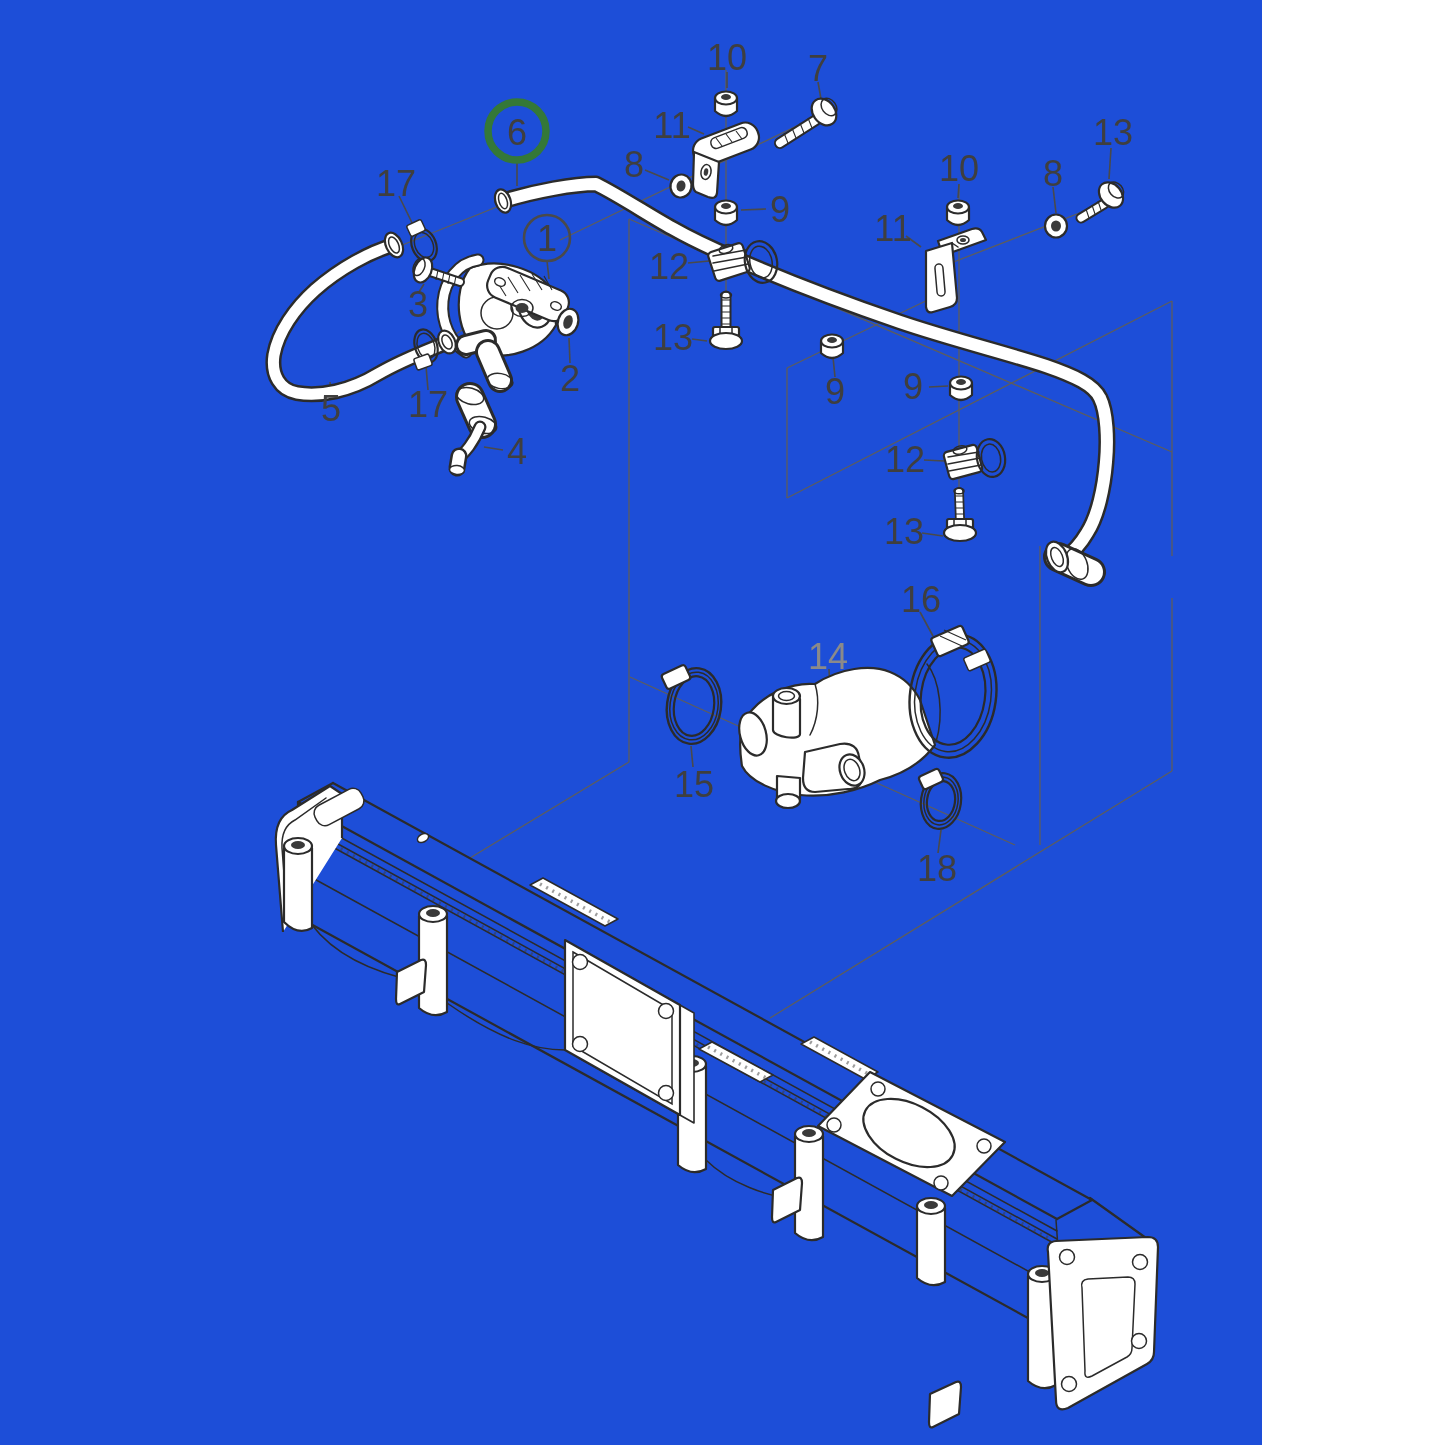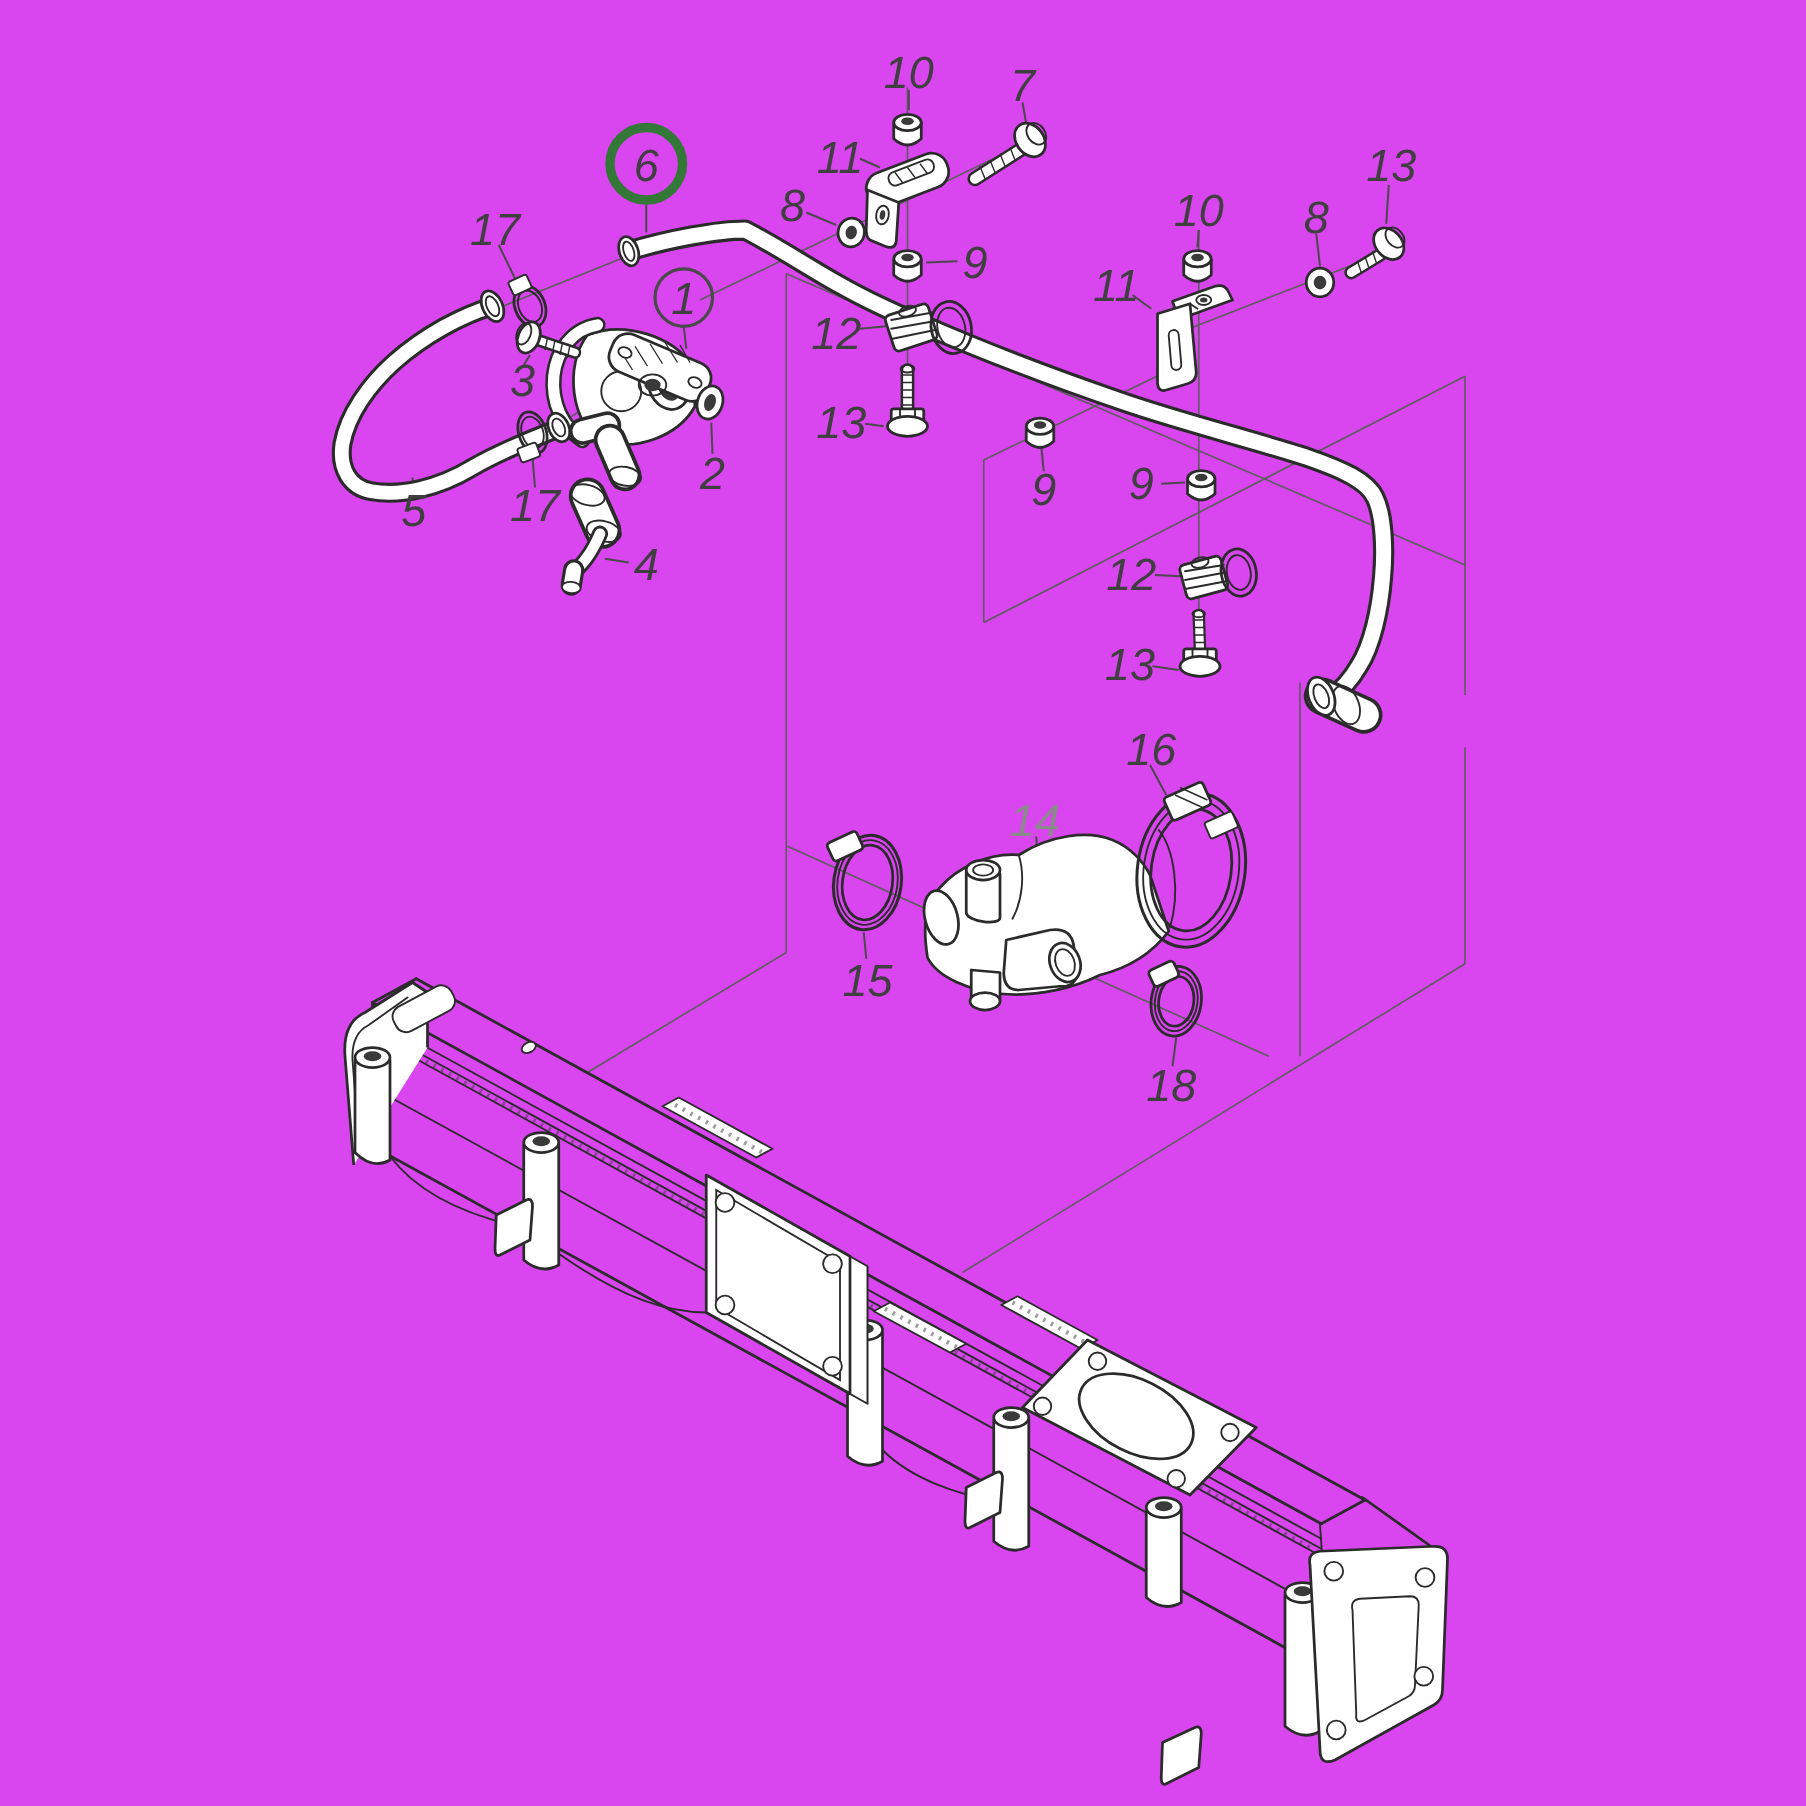--- a/index.html
+++ b/index.html
@@ -1,17 +1,17 @@
 <!DOCTYPE html>
 <html><head>
 <meta charset="utf-8">
 <style>
   html,body{margin:0;padding:0;background:#ffffff;}
-  .stage{position:relative;width:1445px;height:1445px;background:#d946ef;overflow:hidden;
-         font-family:"Liberation Sans", sans-serif;font-style:italic;}
+  .stage{position:relative;width:1262px;height:1445px;background:#1d4ed8;overflow:hidden;
+         font-family:"Liberation Sans", sans-serif;}
   svg{display:block}
   
   .ln   {fill:none;stroke:#2b2b2b;stroke-width:2.2;stroke-linecap:round;stroke-linejoin:round;}
   .ln15 {fill:none;stroke:#2b2b2b;stroke-width:1.5;stroke-linecap:round;}
   .wfill{fill:#ffffff;stroke:#2b2b2b;stroke-width:2.2;stroke-linejoin:round;}
   .wfill15{fill:#ffffff;stroke:#2b2b2b;stroke-width:1.5;stroke-linejoin:round;}
   .dark {fill:#3a3a3a;stroke:none;}
   .thin {fill:none;stroke:#5d5d5d;stroke-width:1.3;}
   .leader{fill:none;stroke:#4a4a4a;stroke-width:1.6;}
   .tubeO{fill:none;stroke:#2b2b2b;stroke-linecap:round;stroke-linejoin:round;}

